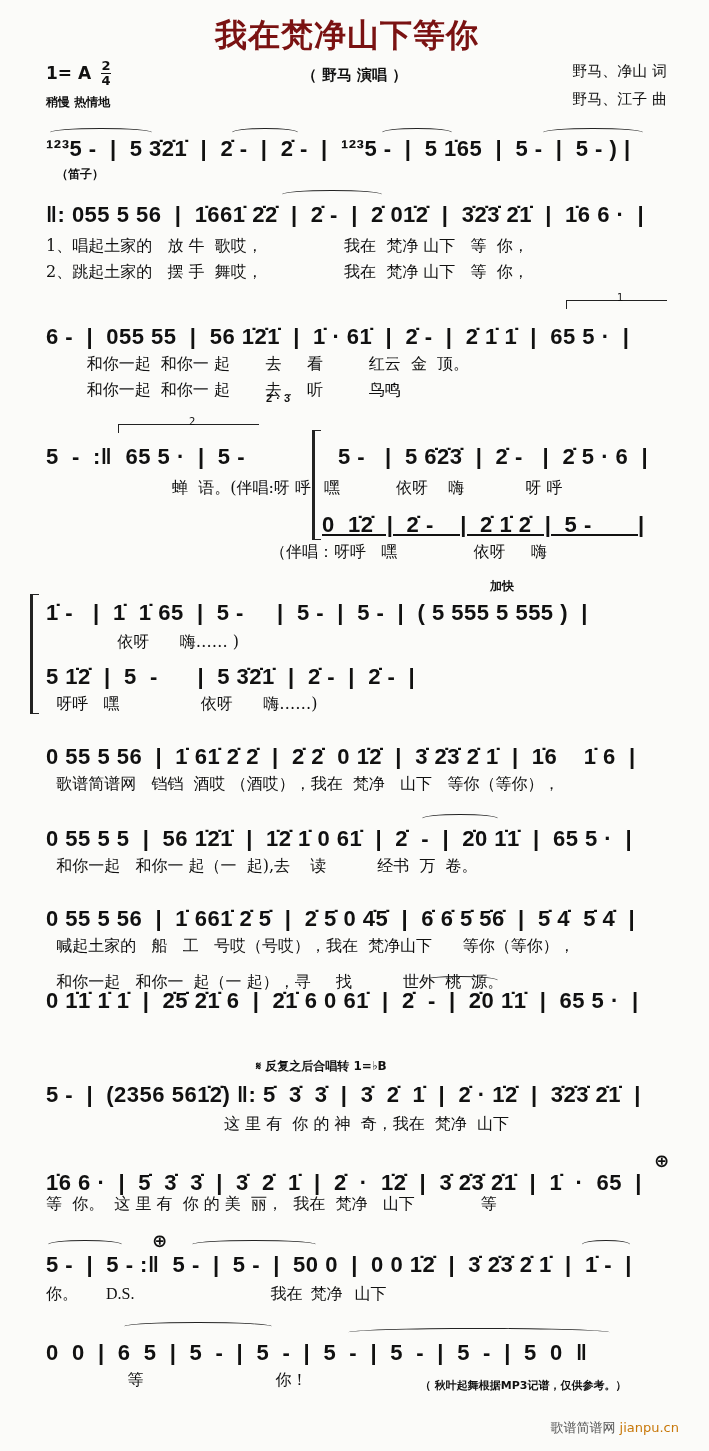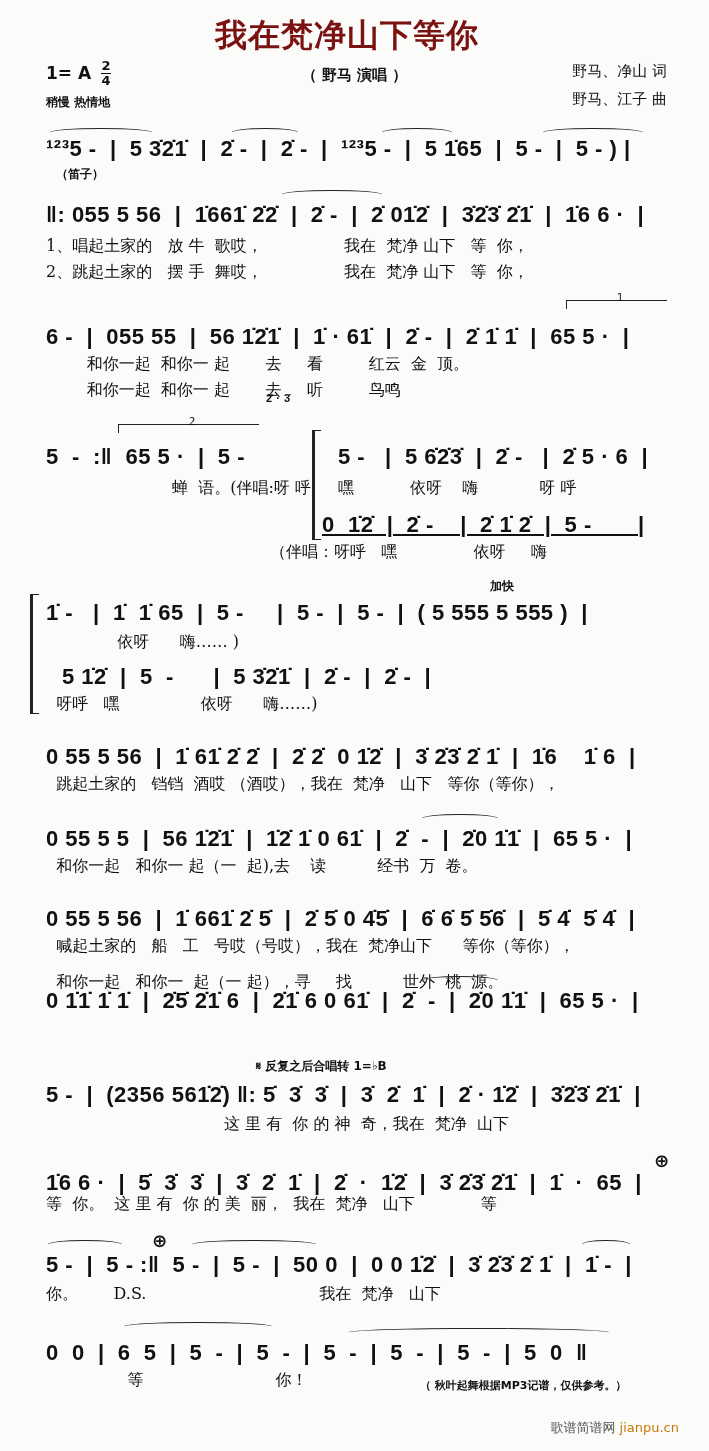--- a/index.html
+++ b/index.html
@@ -76,33 +76,33 @@
 <div class="note-line lyric" style="top:380px;">        和你一起  和你一 起       去     听         鸟鸣</div>
 
 <div class="volta" style="left:118px;top:424px;width:140px;">
     <span>2</span>
   </div>
 <div class="abs notes" style="left:266px;top:392px;font-size:11px;">2̇ · 3̇</div>
 <div class="abs notes" style="left:46px;top:444px;">5  -  :‖  65 5 ·  |  5 -</div>
 <div class="bracket" style="left:312px;top:430px;height:108px;"></div>
 <div class="abs notes" style="left:338px;top:444px;">5 -   |  5 6̇2̇3̇  |  2̇ -   |  2̇ 5 · 6  |</div>
 <div class="abs lyric" style="left:130px;top:478px;margin-left:42px;">蝉  语。(伴唱:呀 呼</div>
-<div class="abs lyric" style="left:338px;top:478px;">嘿           依呀    嗨            呀 呼</div>
+<div class="abs lyric" style="left:324px;top:478px;">嘿           依呀    嗨            呀 呼</div>
 <div class="abs notes" style="left:322px;top:512px;text-decoration:underline;">0  1̇2̇  |  2̇ -    |  2̇ 1̇ 2̇  |  5 -       |</div>
 <div class="abs lyric" style="left:270px;top:542px;">（伴唱：呀呼   嘿               依呀     嗨</div>
 
 <div class="bracket" style="left:30px;top:594px;height:118px;"></div>
 <div class="abs small" style="left:490px;top:578px;">加快</div>
 <div class="abs notes" style="left:46px;top:600px;">1̇ -   |  1̇  1̇ 65  |  5 -     |  5 -  |  5 -  |  ( 5 555 5 555 )  |</div>
 <div class="abs lyric" style="left:46px;top:632px;">              依呀      嗨…… )</div>
-<div class="abs notes" style="left:62px;top:664px;">5 1̇2̇  |  5  -      |  5 3̇2̇1̇  |  2̇ -  |  2̇ -  |</div>
+<div class="abs notes" style="left:46px;top:664px;">5 1̇2̇  |  5  -      |  5 3̇2̇1̇  |  2̇ -  |  2̇ -  |</div>
 <div class="abs lyric" style="left:46px;top:694px;">  呀呼   嘿                依呀      嗨……)</div>
 
 <div class="note-line notes" style="top:744px;">0 55 5 56  |  1̇ 61̇ 2̇ 2̇  |  2̇ 2̇  0 1̇2̇  |  3̇ 2̇3̇ 2̇ 1̇  |  1̇6    1̇ 6  |</div>
-<div class="note-line lyric" style="top:774px;">  跳起土家的   铛铛  酒哎 （酒哎），我在  梵净   山下   等你（等你），</div>
+<div class="note-line lyric" style="top:774px;">  歌谱简谱网   铛铛  酒哎 （酒哎），我在  梵净   山下   等你（等你），</div>
 
 <div class="slur" style="left:422px;top:814px;width:76px;"></div>
 <div class="note-line notes" style="top:826px;">0 55 5 5  |  56 1̇2̇1̇  |  1̇2̇ 1̇ 0 61̇  |  2̇  -  |  2̇0 1̇1̇  |  65 5 ·  |</div>
 <div class="note-line lyric" style="top:856px;">  和你一起   和你一 起（一  起),去    读          经书  万  卷。</div>
 
 <div class="note-line notes" style="top:906px;">0 55 5 56  |  1̇ 661̇ 2̇ 5̇  |  2̇ 5̇ 0 4̇5̇  |  6̇ 6̇ 5̇ 5̇6̇  |  5̇ 4̇  5̇ 4̇  |</div>
 <div class="note-line lyric" style="top:936px;">  喊起土家的   船   工   号哎（号哎），我在  梵净山下      等你（等你），</div>
 
 <div class="slur" style="left:422px;top:976px;width:76px;"></div>
 <div class="note-line notes" style="top:988px;">0 1̇1̇ 1̇ 1̇  |  2̇5̇ 2̇1̇ 6  |  2̇1̇ 6 0 61̇  |  2̇  -  |  2̇0 1̇1̇  |  65 5 ·  |</div>
@@ -114,21 +114,21 @@
 
 <div class="abs" style="left:654px;top:1150px;font-size:18px;font-weight:bold;">⊕</div>
 <div class="note-line notes" style="top:1170px;">1̇6 6 ·  |  5̇  3̇  3̇  |  3̇  2̇  1̇  |  2̇  ·  1̇2̇  |  3̇ 2̇3̇ 2̇1̇  |  1̇  ·  65  |</div>
 <div class="note-line lyric" style="top:1194px;">等  你。  这 里 有  你 的 美  丽，  我在  梵净   山下             等</div>
 
 <div class="abs" style="left:152px;top:1230px;font-size:18px;font-weight:bold;">⊕</div>
 <div class="slur" style="left:48px;top:1240px;width:74px;"></div>
 <div class="slur" style="left:192px;top:1240px;width:124px;"></div>
 <div class="slur" style="left:582px;top:1240px;width:48px;"></div>
 <div class="note-line notes" style="top:1252px;">5 -  |  5 - :‖  5 -  |  5 -  |  50 0  |  0 0 1̇2̇  |  3̇ 2̇3̇ 2̇ 1̇  |  1̇ -  |</div>
-<div class="note-line lyric" style="top:1284px;">你。       D.S.                                  我在  梵净   山下</div>
+<div class="note-line lyric" style="top:1284px;font-family:Liberation Serif, serif;">你。       D.S.                                  我在  梵净   山下</div>
 
 <div class="slur" style="left:124px;top:1322px;width:148px;"></div>
 <div class="slur" style="left:348px;top:1328px;width:262px;"></div>
 <div class="note-line notes" style="top:1340px;">0  0  |  6  5  |  5  -  |  5  -  |  5  -  |  5  -  |  5  -  |  5  0  ‖</div>
 <div class="note-line lyric" style="top:1370px;">                等                          你！</div>
 <div class="abs note-text" style="left:420px;top:1378px;">（ 秋叶起舞根据MP3记谱，仅供参考。）</div>
 
 <div class="abs watermark">
   <span>歌谱简谱网</span>
   <span class="site">jianpu.cn</span>

